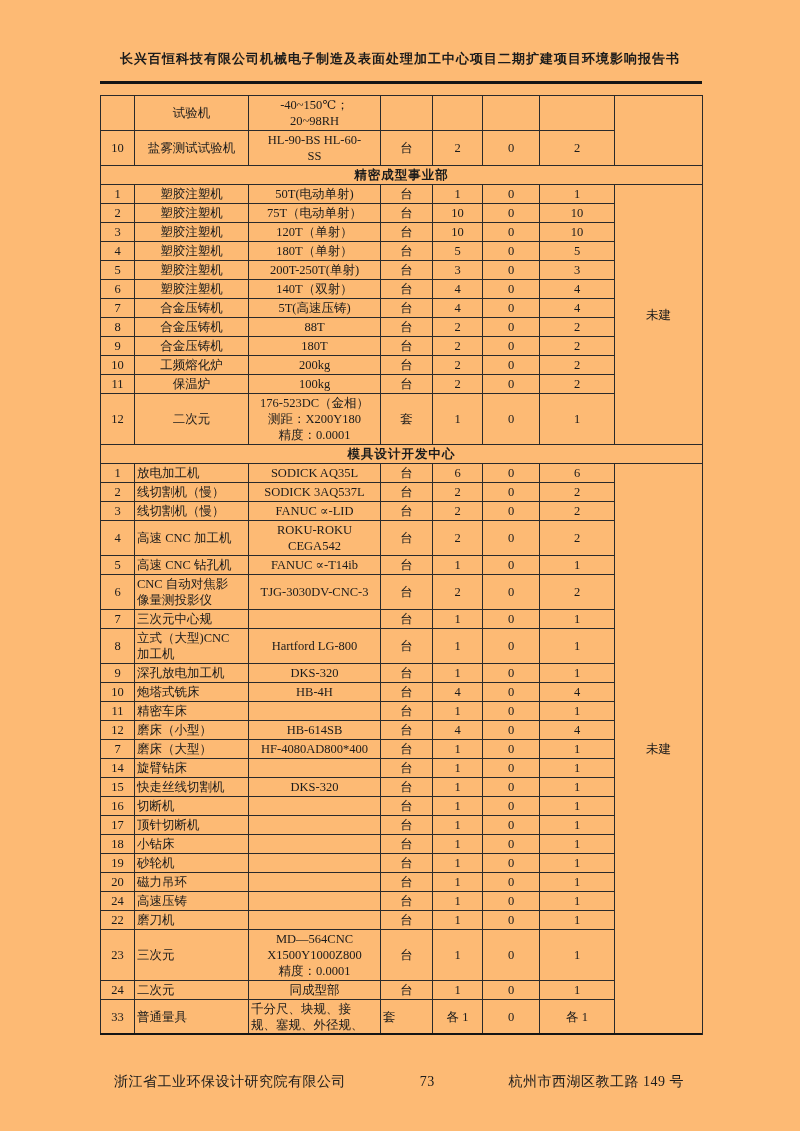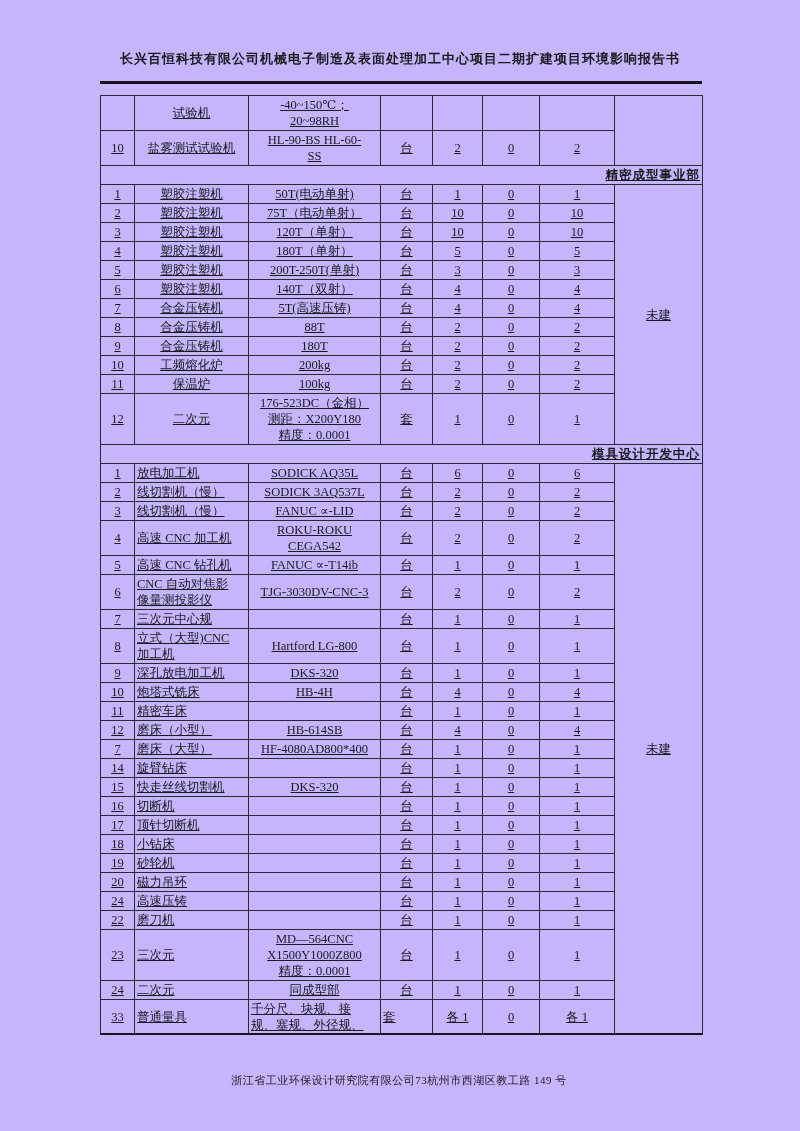--- a/index.html
+++ b/index.html
@@ -1,20 +1,20 @@
 <!DOCTYPE html>
 <html><head>
 <meta charset="utf-8">
 <style>
   html, body { margin: 0; padding: 0; background: #ffffff; }
   .page {
     position: relative;
     width: 800px;
     height: 1131px;
-    background: #c4b5fd;
+    background: #fdba74;
     font-family: "Liberation Serif", "DejaVu Serif", serif;
     color: #1b1b1b;
     overflow: hidden;
   }
   .header-title {
     position: absolute;
     top: 50px;
     left: 60px;
     right: 60px;
     text-align: center;
@@ -31,58 +31,56 @@
     height: 3px;
     background: #151515;
   }
   table.doc-table {
     position: absolute;
     top: 95px;
     left: 100px;
     width: 602px;
     table-layout: fixed;
     border-collapse: collapse;
-    text-decoration: underline;
   }
   .doc-table td {
     border: 1px solid #2a2a2a;
     font-size: 12.5px;
     line-height: 16px;
     height: 16px;
     padding: 1px 2px;
     text-align: center;
     vertical-align: middle;
     white-space: pre-line;
     overflow: hidden;
   }
   .doc-table td.section {
     font-weight: bold;
     letter-spacing: 1px;
-    text-align: right;
   }
   .doc-table td.left {
     text-align: left;
   }
   .footer-rule {
     position: absolute;
     top: 1033px;
     left: 100px;
     width: 602px;
     height: 2px;
     background: #151515;
   }
   .footer {
     position: absolute;
     top: 1041px;
     left: 100px;
     width: 602px;
     display: flex;
-    justify-content: center;
+    justify-content: space-between;
     align-items: baseline;
-    font-size: 11px;
+    font-size: 14px;
     letter-spacing: 0.5px;
   }
   .footer .f-left  { padding-left: 14px; }
   .footer .f-right { padding-right: 18px; margin-top: 32px; }
 </style>
 </head>
 <body>
 
 <div class="page">
 

